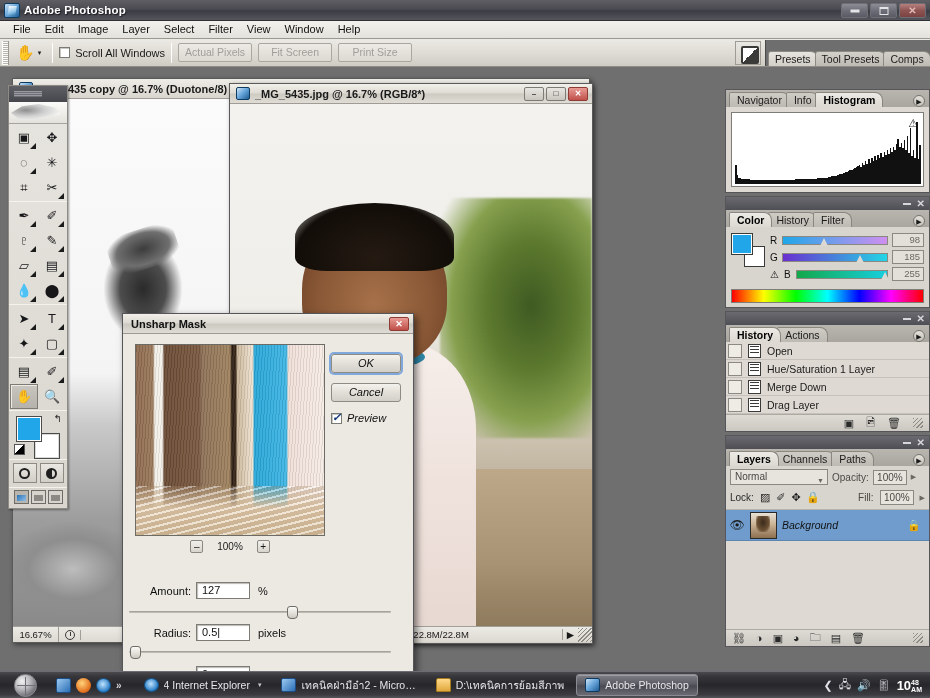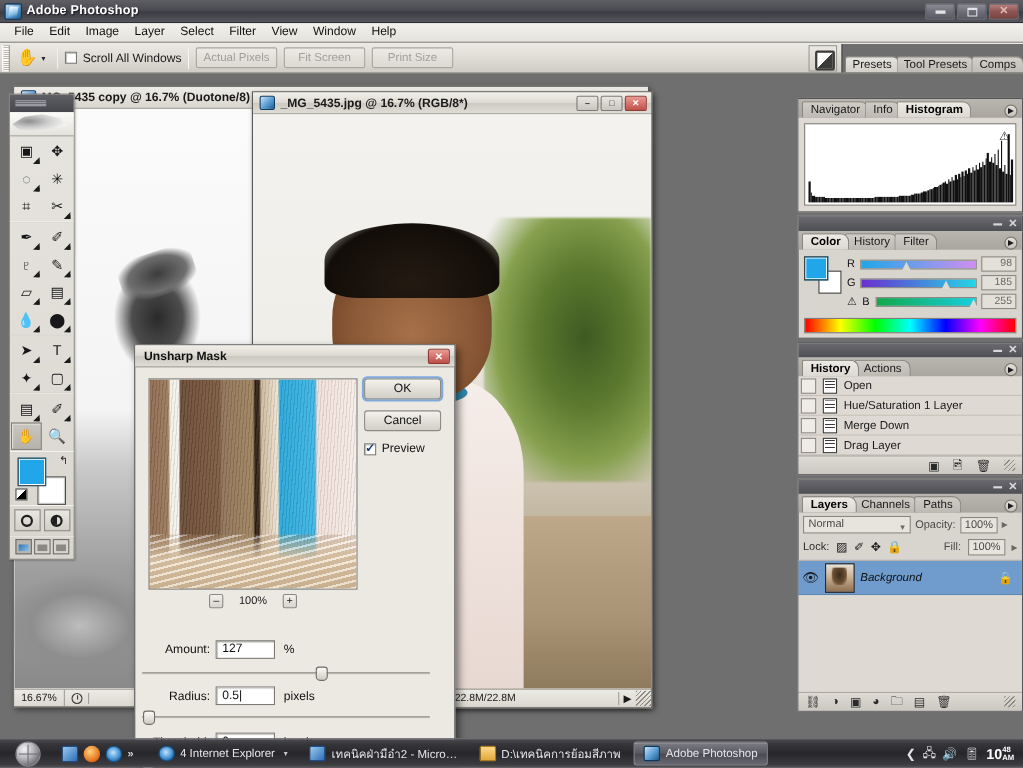--- a/index.html
+++ b/index.html
@@ -284,21 +284,21 @@
     background: linear-gradient(to bottom, rgba(240,226,205,0) 0%, #e8d4b8 45%, #d9c3a3 100%); }
   .pv-bottom::after { content:""; position:absolute; inset:0;
     background: repeating-linear-gradient(-14deg, rgba(255,255,255,.45) 0 2px, rgba(160,130,95,.30) 2px 6px); }
 
   .zoomrow { position:absolute; left:12px; top:206px; width:190px;
     display:flex; align-items:center; justify-content:center; gap:14px; }
   .zbtn { width:13px;height:13px; background: linear-gradient(to bottom,#f2f0ea,#d8d5ce);
     border:1px solid #8a8881; border-radius:2px; font-size:10px; line-height:11px; text-align:center; color:#1a1a1a; }
   .zlabel { font-size:10px; color:#1a1a1a; }
 
-  .btn-col { position:absolute; right:12px; top:10px; width:70px; }
+  .btn-col { position:absolute; right:12px; top:20px; width:70px;font-style:italic; }
   .dlg-btn {
     height:19px; line-height:17px; text-align:center; font-size:11px; color:#101010;
     background: linear-gradient(to bottom,#f4f2ec 0%,#e2dfd8 50%,#d3d0c9 100%);
     border:1px solid #8d8b84; border-radius:3px; margin-bottom:10px;
   }
   .dlg-btn.default { box-shadow: 0 0 0 2px #7fa8dd; }
   .pv-chk { display:flex; align-items:center; gap:5px; font-size:11px; color:#101010; margin-top:3px; }
 
   .field-row { position:absolute; left:0; right:0; }
   .flabel { position:absolute; font-size:11px; color:#101010; text-align:right; }

